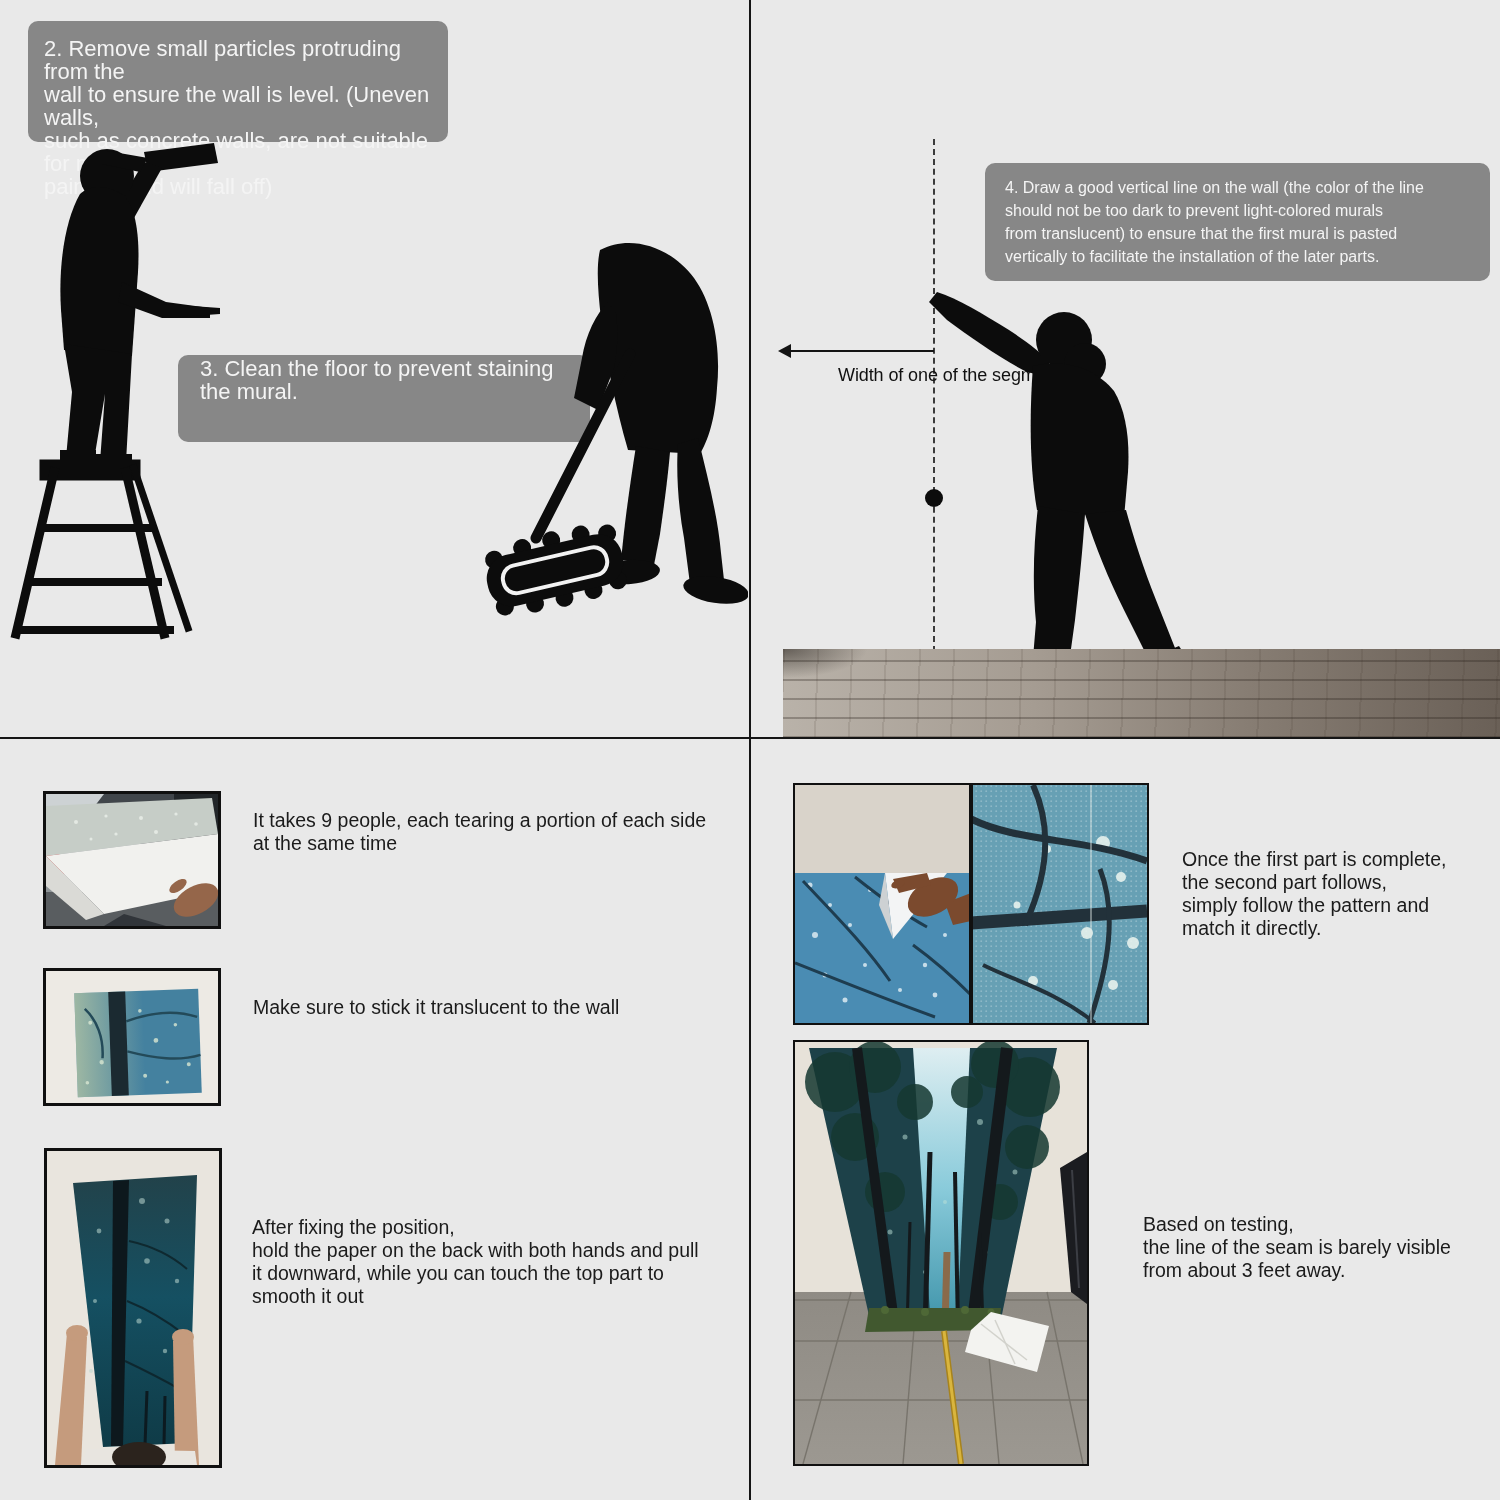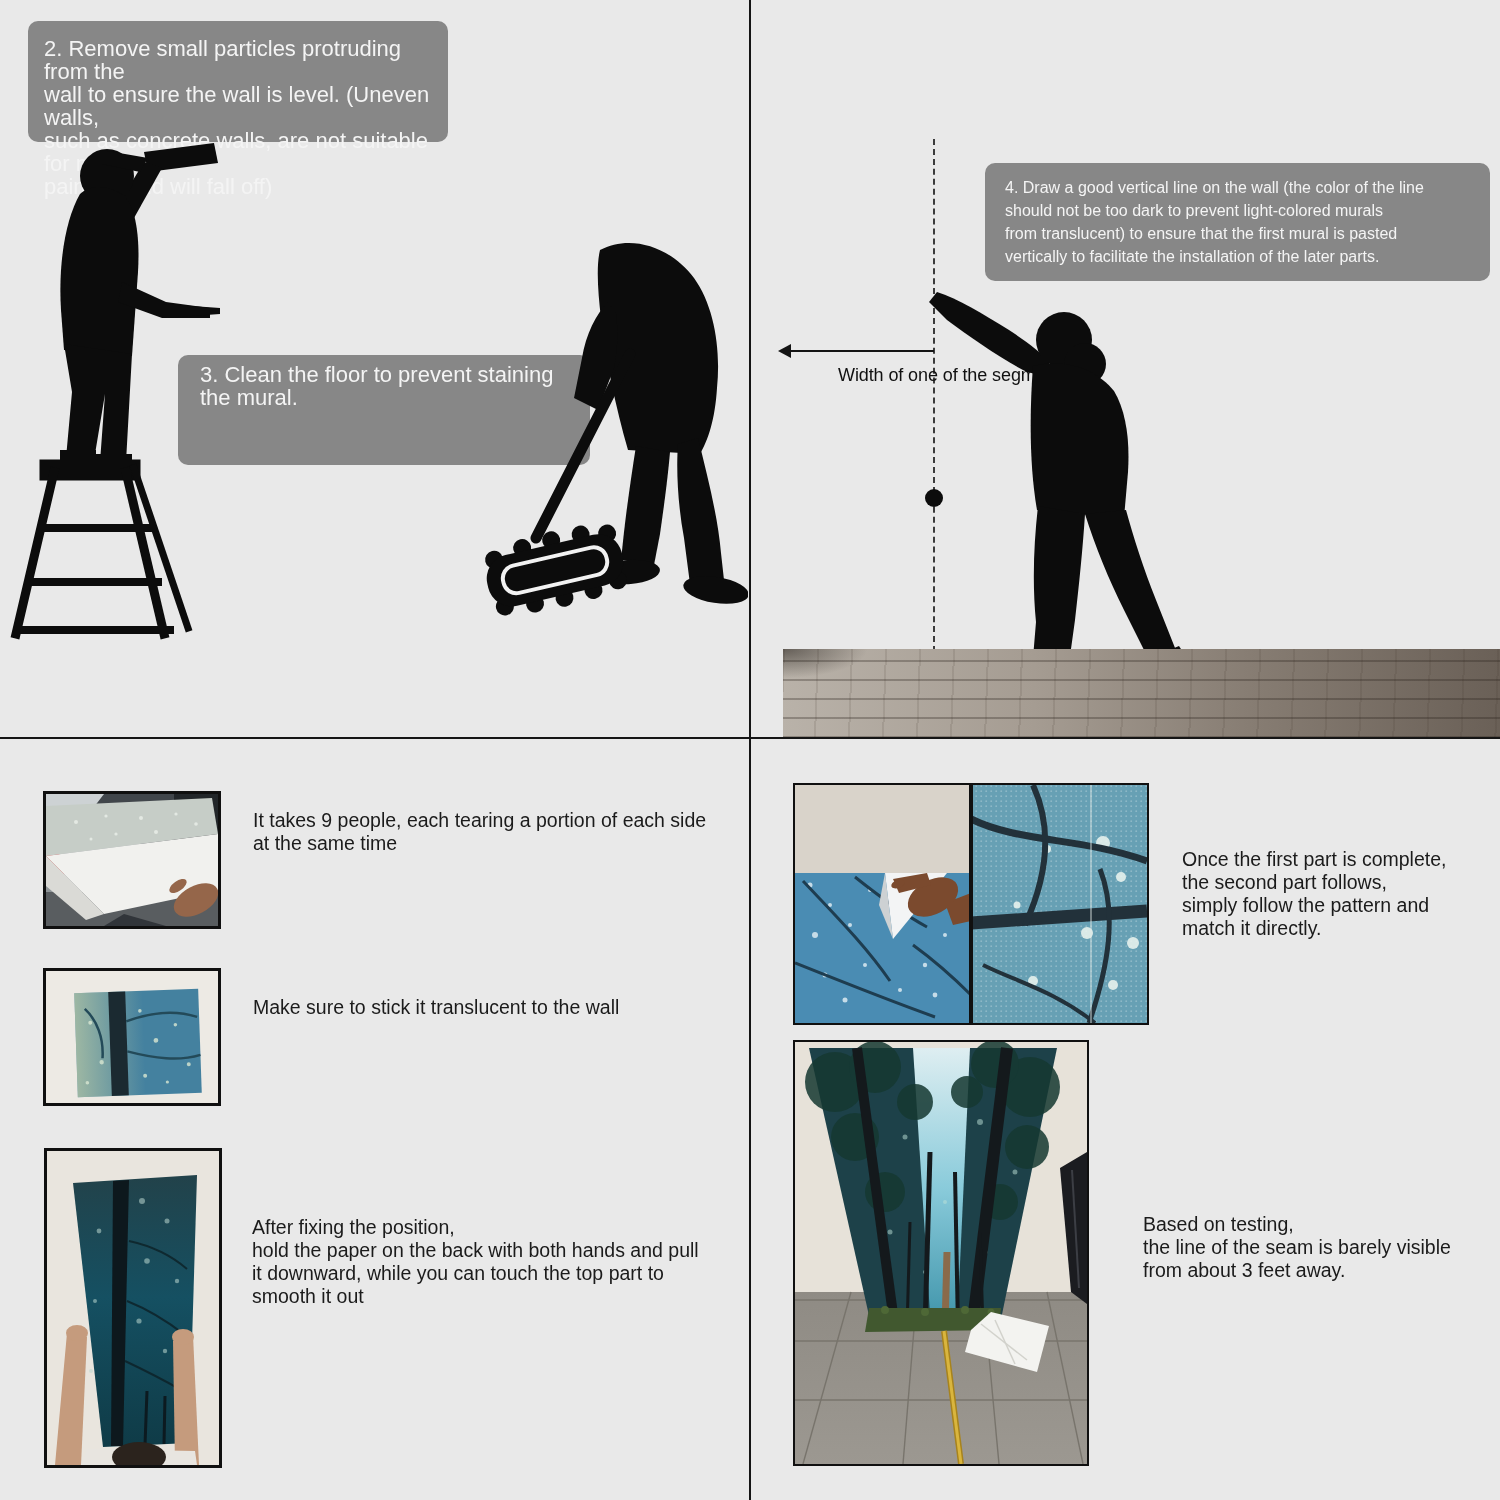--- a/index.html
+++ b/index.html
@@ -76,21 +76,21 @@
       <rect x="36" y="322" width="92" height="12" fill="#0c0c0c"></rect>
       <line x1="46" y1="330" x2="8" y2="492"></line>
       <line x1="118" y1="330" x2="156" y2="492"></line>
       <line x1="126" y1="326" x2="180" y2="486" stroke-width="7"></line>
       <line x1="38" y1="386" x2="140" y2="386" stroke-width="8"></line>
       <line x1="27" y1="440" x2="150" y2="440" stroke-width="8"></line>
       <line x1="16" y1="488" x2="162" y2="488" stroke-width="8"></line>
     </g>
   </svg>
 
-  <div class="gray-box" style="left:178px;top:355px;width:412px;height:110px;padding:8px 22px;">3. Clean the floor to prevent staining the mural.</div>
+  <div class="gray-box" style="left:178px;top:355px;width:412px;height:87px;padding:2px 22px;">3. Clean the floor to prevent staining the mural.</div>
 
   <svg class="abs" style="left:478px;top:238px;" width="270" height="410" viewBox="0 0 270 410">
     <g fill="#0c0c0c">
       <path d="M122,12 C152,-4 192,8 216,40 C236,68 243,110 239,150 C237,182 230,202 222,216 L150,212 C138,170 127,120 123,80 C120,55 118,28 122,12 Z"></path>
       <path d="M130,64 C118,76 108,96 104,120 L96,160 L120,172 L136,130 C140,112 140,90 138,76 Z"></path>
       <path d="M220,200 C230,240 240,280 243,315 L246,342 L212,346 L206,300 C200,268 198,232 200,206 Z"></path>
       <ellipse cx="238" cy="352" rx="33" ry="13" transform="rotate(9 238 352)"></ellipse>
       <path d="M158,208 C153,240 149,268 146,294 L143,322 L176,327 L182,296 C186,268 190,238 192,214 Z"></path>
       <ellipse cx="152" cy="334" rx="30" ry="12" transform="rotate(-4 152 334)"></ellipse>
     </g>

